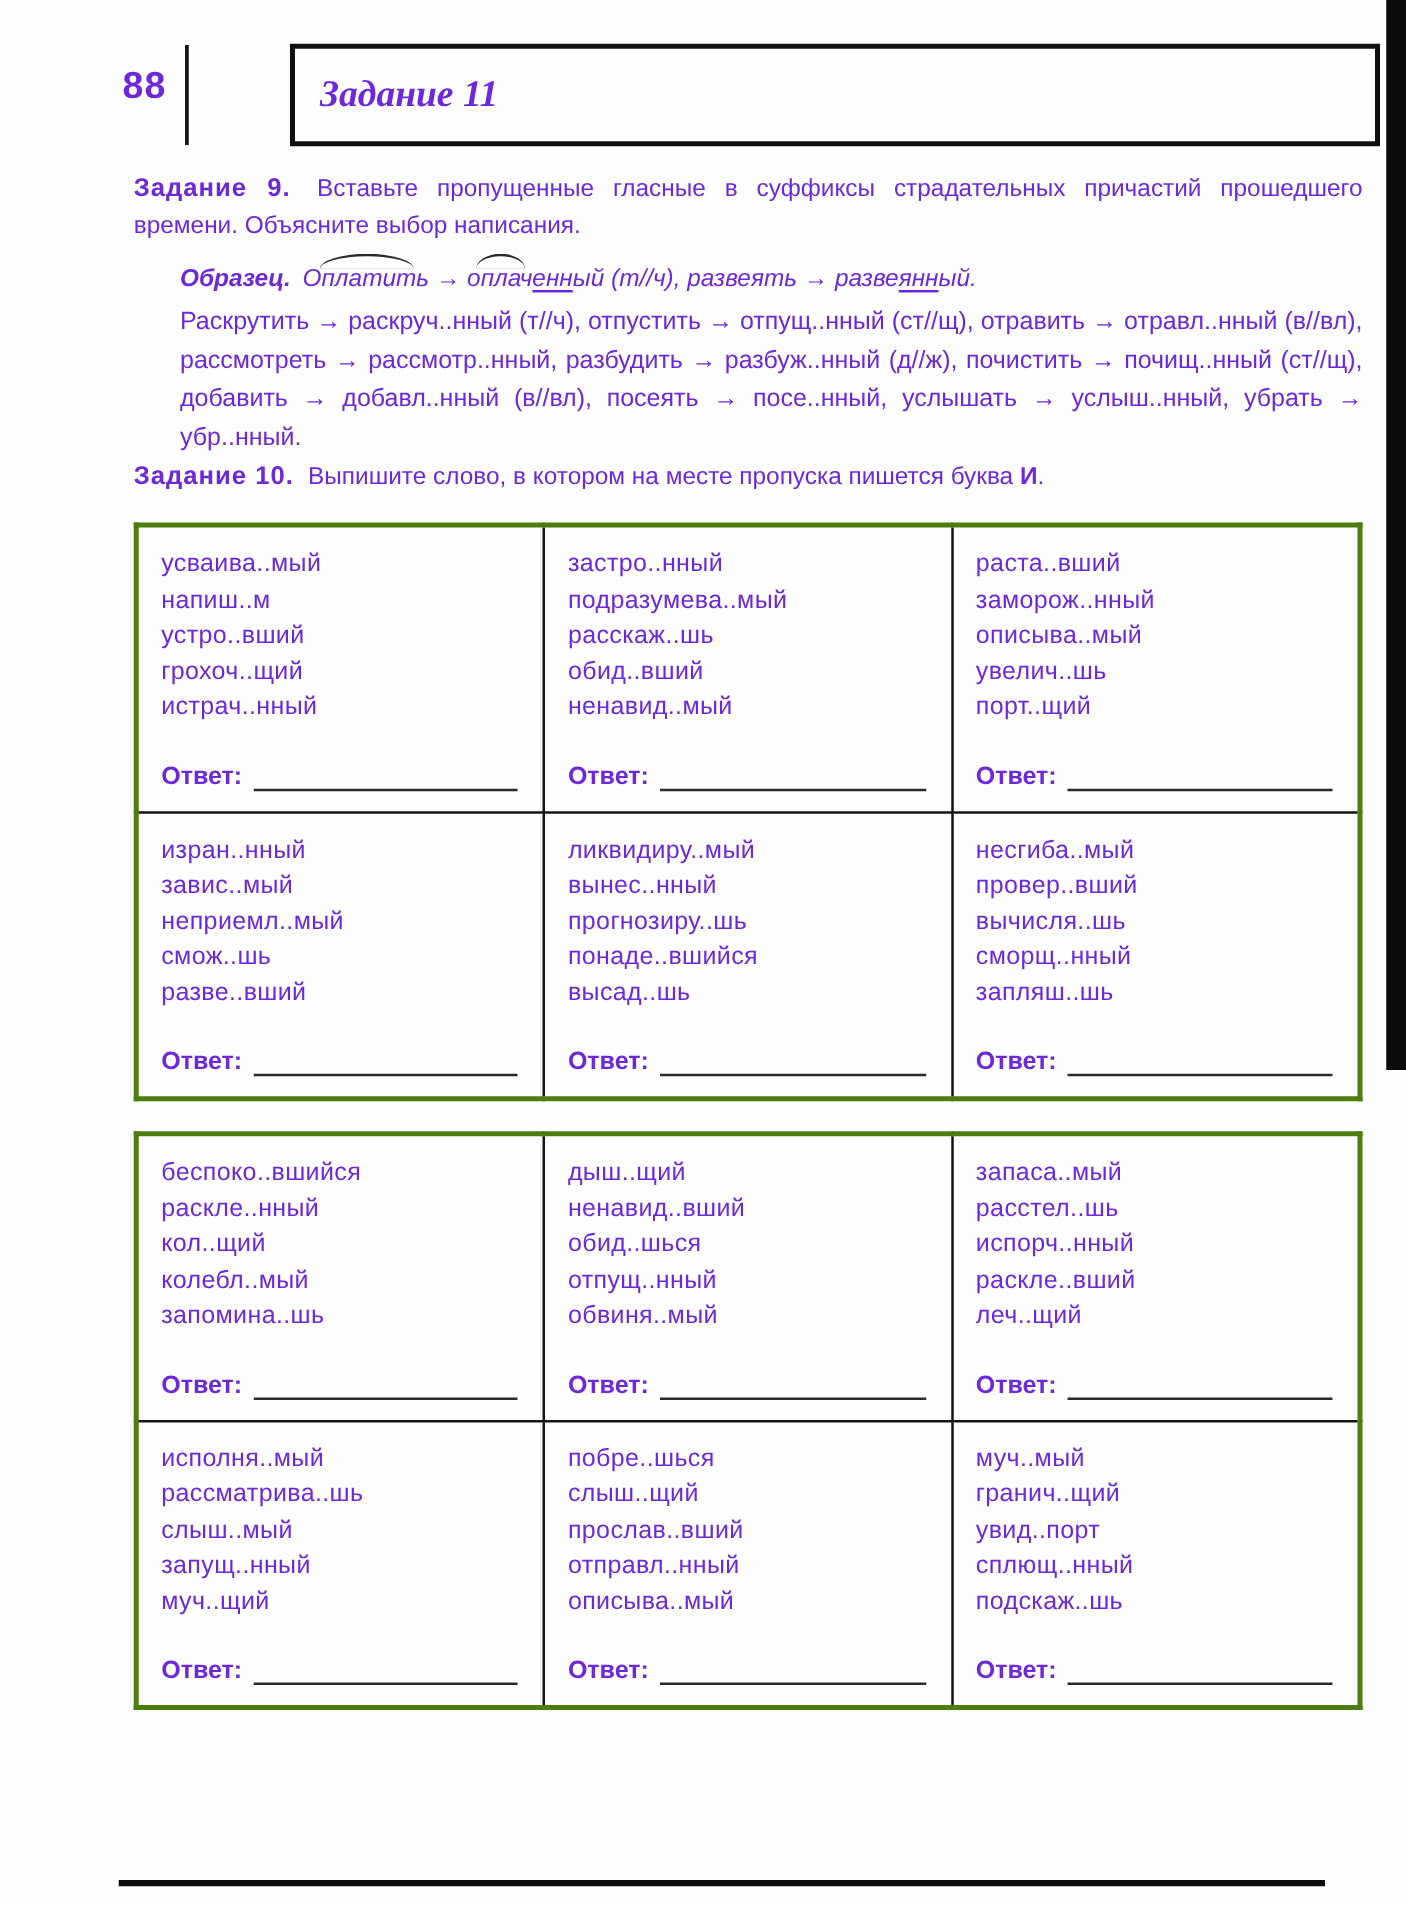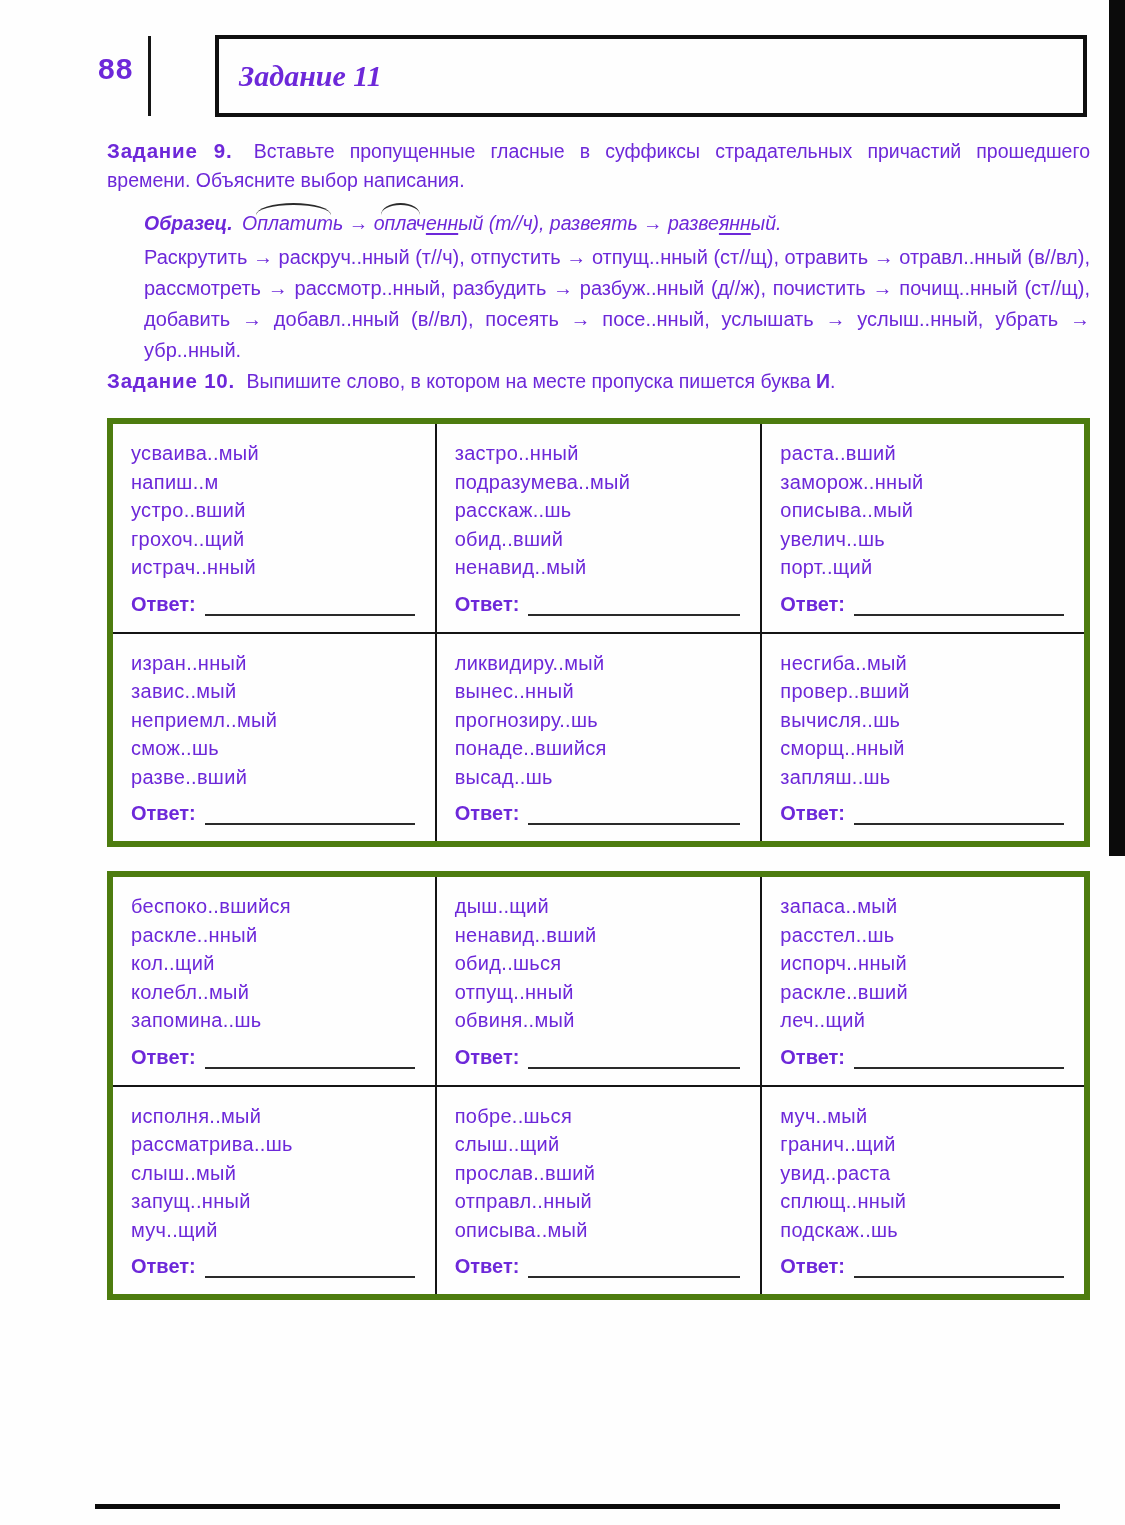--- a/index.html
+++ b/index.html
@@ -9,21 +9,21 @@
     font-family:"Liberation Sans", sans-serif; color:#6d28d9;
   }
   
   .scan-bar-right { position:absolute; top:0; right:0; width:16px; height:856px; background:#0b0b0b; }
   .scan-line-bottom { position:absolute; top:1504px; left:95px; width:965px; height:5px; background:#0b0b0b; }
 
   
   .page-number { position:absolute; left:98px; top:52px; font-size:30px; font-weight:bold; letter-spacing:1px; }
   .page-num-divider { position:absolute; left:148px; top:36px; width:3px; height:80px; background:#151515; }
   .header-box {
-    position:absolute; left:215px; top:35px; width:872px; height:82px;
+    position:absolute; left:232px; top:35px; width:872px; height:82px;
     border:4px solid #101010; box-sizing:border-box;
     display:flex; align-items:center;
     font-family:"Liberation Serif", serif; font-style:italic; font-weight:bold;
   }
   .header-task-label { width:218px; padding-left:20px; font-size:30px; font-weight:bold; }
   .header-title { flex:1; text-align:center; font-size:20.5px; line-height:32px; padding-right:8px; }
 
   
   .main { position:absolute; left:107px; top:136px; width:983px; }
   .task-heading { margin:0; font-size:19.5px; line-height:29px; text-align:justify; }
@@ -38,29 +38,29 @@
   .arc::before {
     content:""; position:absolute; top:-5px; left:14%; right:12%; height:10px;
     border-top:2px solid #2b2b2b;
     border-radius:50% 50% 0 0 / 100% 100% 0 0;
   }
   .u { text-decoration:underline; text-decoration-thickness:2px; text-underline-offset:3px; }
   .task-body { margin:4px 0 0 37px; font-size:20px; line-height:31px; text-align:justify; }
 
   table.ex-table {
     width:100%; margin-top:22px; border-collapse:collapse; table-layout:fixed;
-    border:6px solid #4d7c0f;
+    border:4px solid #4d7c0f;
   }
   table.ex-table.t2 { margin-top:24px;border-radius:31px; }
   table.ex-table td {
     border:2.5px solid #141414; vertical-align:top; box-sizing:border-box;
     height:202px; padding:15px 16px 16px 18px;
   }
   .word { font-size:20px; line-height:28.5px; letter-spacing:0.3px; white-space:nowrap; }
-  .answer-row { display:flex; align-items:center; margin-top:11px; padding-right:4px; }
+  .answer-row { display:flex; align-items:center; margin-top:30px; padding-right:4px; }
   .ans-label { font-weight:bold; font-size:20px; white-space:nowrap; }
   .ans-line { flex:1; margin-left:9px; height:21px; border-bottom:2px solid #2a2a2a; }
 </style>
 </head>
 <body>
 
 <div class="page">
 
   <div class="scan-bar-right"></div>
   <div class="scan-line-bottom"></div>
@@ -223,21 +223,21 @@
           <div class="word">отправл..нный</div>
           <div class="word">описыва..мый</div>
           <div class="answer-row">
             <span class="ans-label">Ответ:</span>
             <span class="ans-line"></span>
           </div>
         </td>
         <td class="cell">
           <div class="word">муч..мый</div>
           <div class="word">гранич..щий</div>
-          <div class="word">увид..раста</div>
+          <div class="word">увид..порт</div>
           <div class="word">сплющ..нный</div>
           <div class="word">подскаж..шь</div>
           <div class="answer-row">
             <span class="ans-label">Ответ:</span>
             <span class="ans-line"></span>
           </div>
         </td>
       </tr>
     </tbody>
       </table>

